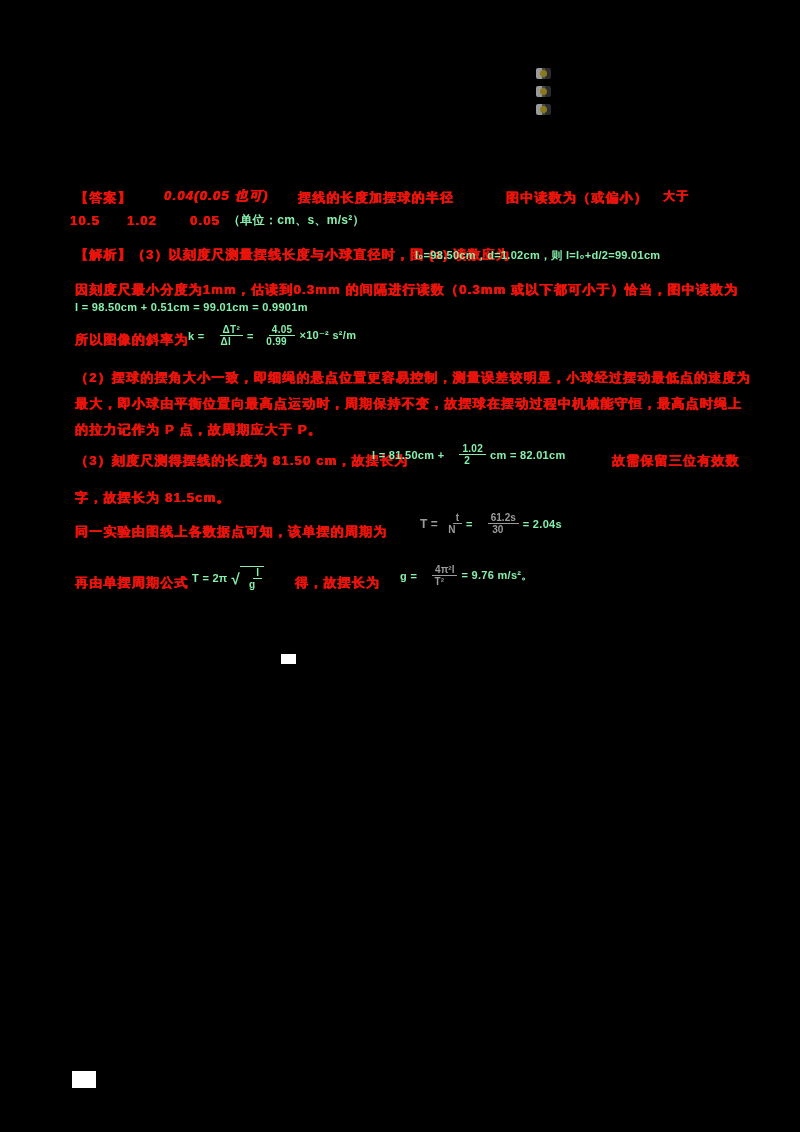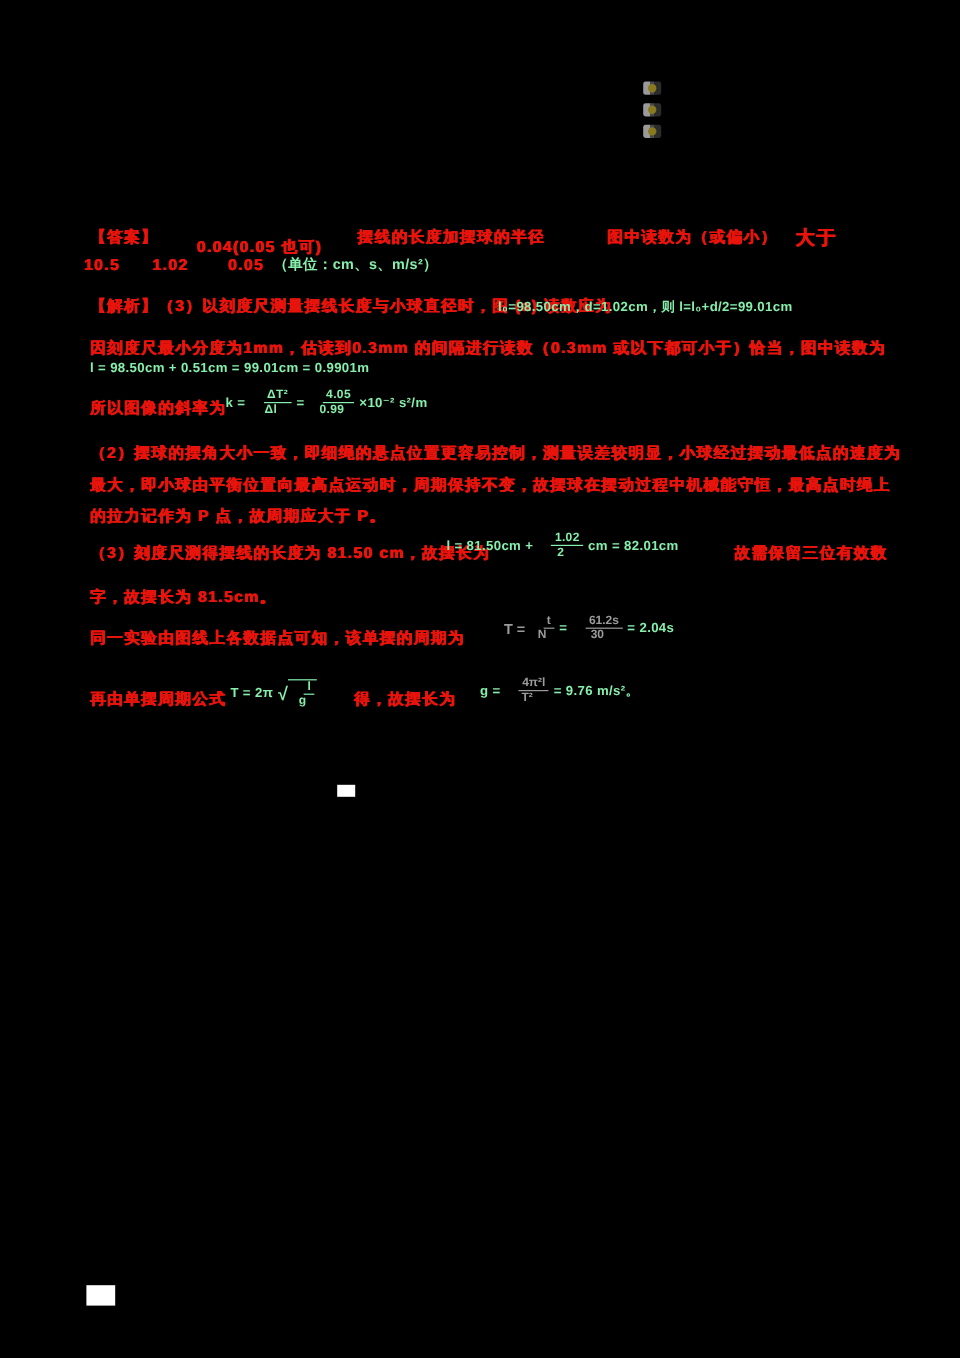--- a/index.html
+++ b/index.html
@@ -1,21 +1,21 @@
 <!DOCTYPE html>
 <html><head>
 <meta charset="utf-8">
 <style>
   html,body{margin:0;padding:0;background:#000;}
   .page{position:relative;width:772px;height:1132px;background:#000;overflow:hidden;
         font-family:"Liberation Sans","DejaVu Sans",sans-serif;}
   .abs{position:absolute;white-space:nowrap;}
   .red{color:#e8140c;font-weight:700;font-size:13px;letter-spacing:1.2px;
        text-shadow:0.6px 0 0 currentColor,-0.3px 0 0 currentColor;}
-  .red.big{font-size:16px;}
+  .red.big{font-size:12px;}
   .dk{color:#86efac;font-weight:700;font-size:11px;letter-spacing:0.3px;}
   .lt{color:#9b9b9b;font-weight:700;font-size:11px;}
   .fline{display:inline-flex;align-items:center;gap:4px;}
   .frac{display:inline-flex;flex-direction:column;align-items:center;font-size:10px;line-height:1.1;}
   .frac .num{border-bottom:1px solid currentColor;padding:0 3px;margin-left:11px;}
   .frac .den{padding:0 3px;}
   .sqrt{display:inline-flex;align-items:center;}
   .sqrt .rad{font-size:15px;line-height:1;}
   .sqrt .body{border-top:1px solid currentColor;padding:0 2px;}
   .mini-icon{position:absolute;width:15px;height:11px;border-radius:2px;
@@ -33,21 +33,21 @@
       <span class="dot"></span>
     </div>
   <div class="mini-icon" style="left:536px;top:86px;">
       <span class="dot"></span>
     </div>
   <div class="mini-icon" style="left:536px;top:104px;">
       <span class="dot"></span>
     </div>
 
   <span class="abs red" style="left:75px;top:189px;">【答案】</span>
-  <span class="abs red" style="left:164px;top:197px;">0.04(0.05 也可)</span>
+  <span class="abs red" style="left:164px;top:187px;font-style:italic;">0.04(0.05 也可)</span>
   <span class="abs red" style="left:298px;top:189px;">摆线的长度加摆球的半径</span>
   <span class="abs red" style="left:506px;top:189px;">图中读数为（或偏小）</span>
   <span class="abs red big" style="left:663px;top:188px;">大于</span>
 
   <span class="abs red" style="left:70px;top:213px;">10.5</span>
   <span class="abs red" style="left:127px;top:213px;">1.02</span>
   <span class="abs red" style="left:190px;top:213px;">0.05</span>
   <span class="abs dk" style="left:228px;top:212px;font-size:12px;">（单位：cm、s、m/s²）</span>
 
   <span class="abs red" style="left:75px;top:246px;">【解析】（3）以刻度尺测量摆线长度与小球直径时，图 (a) 读数应为</span>

